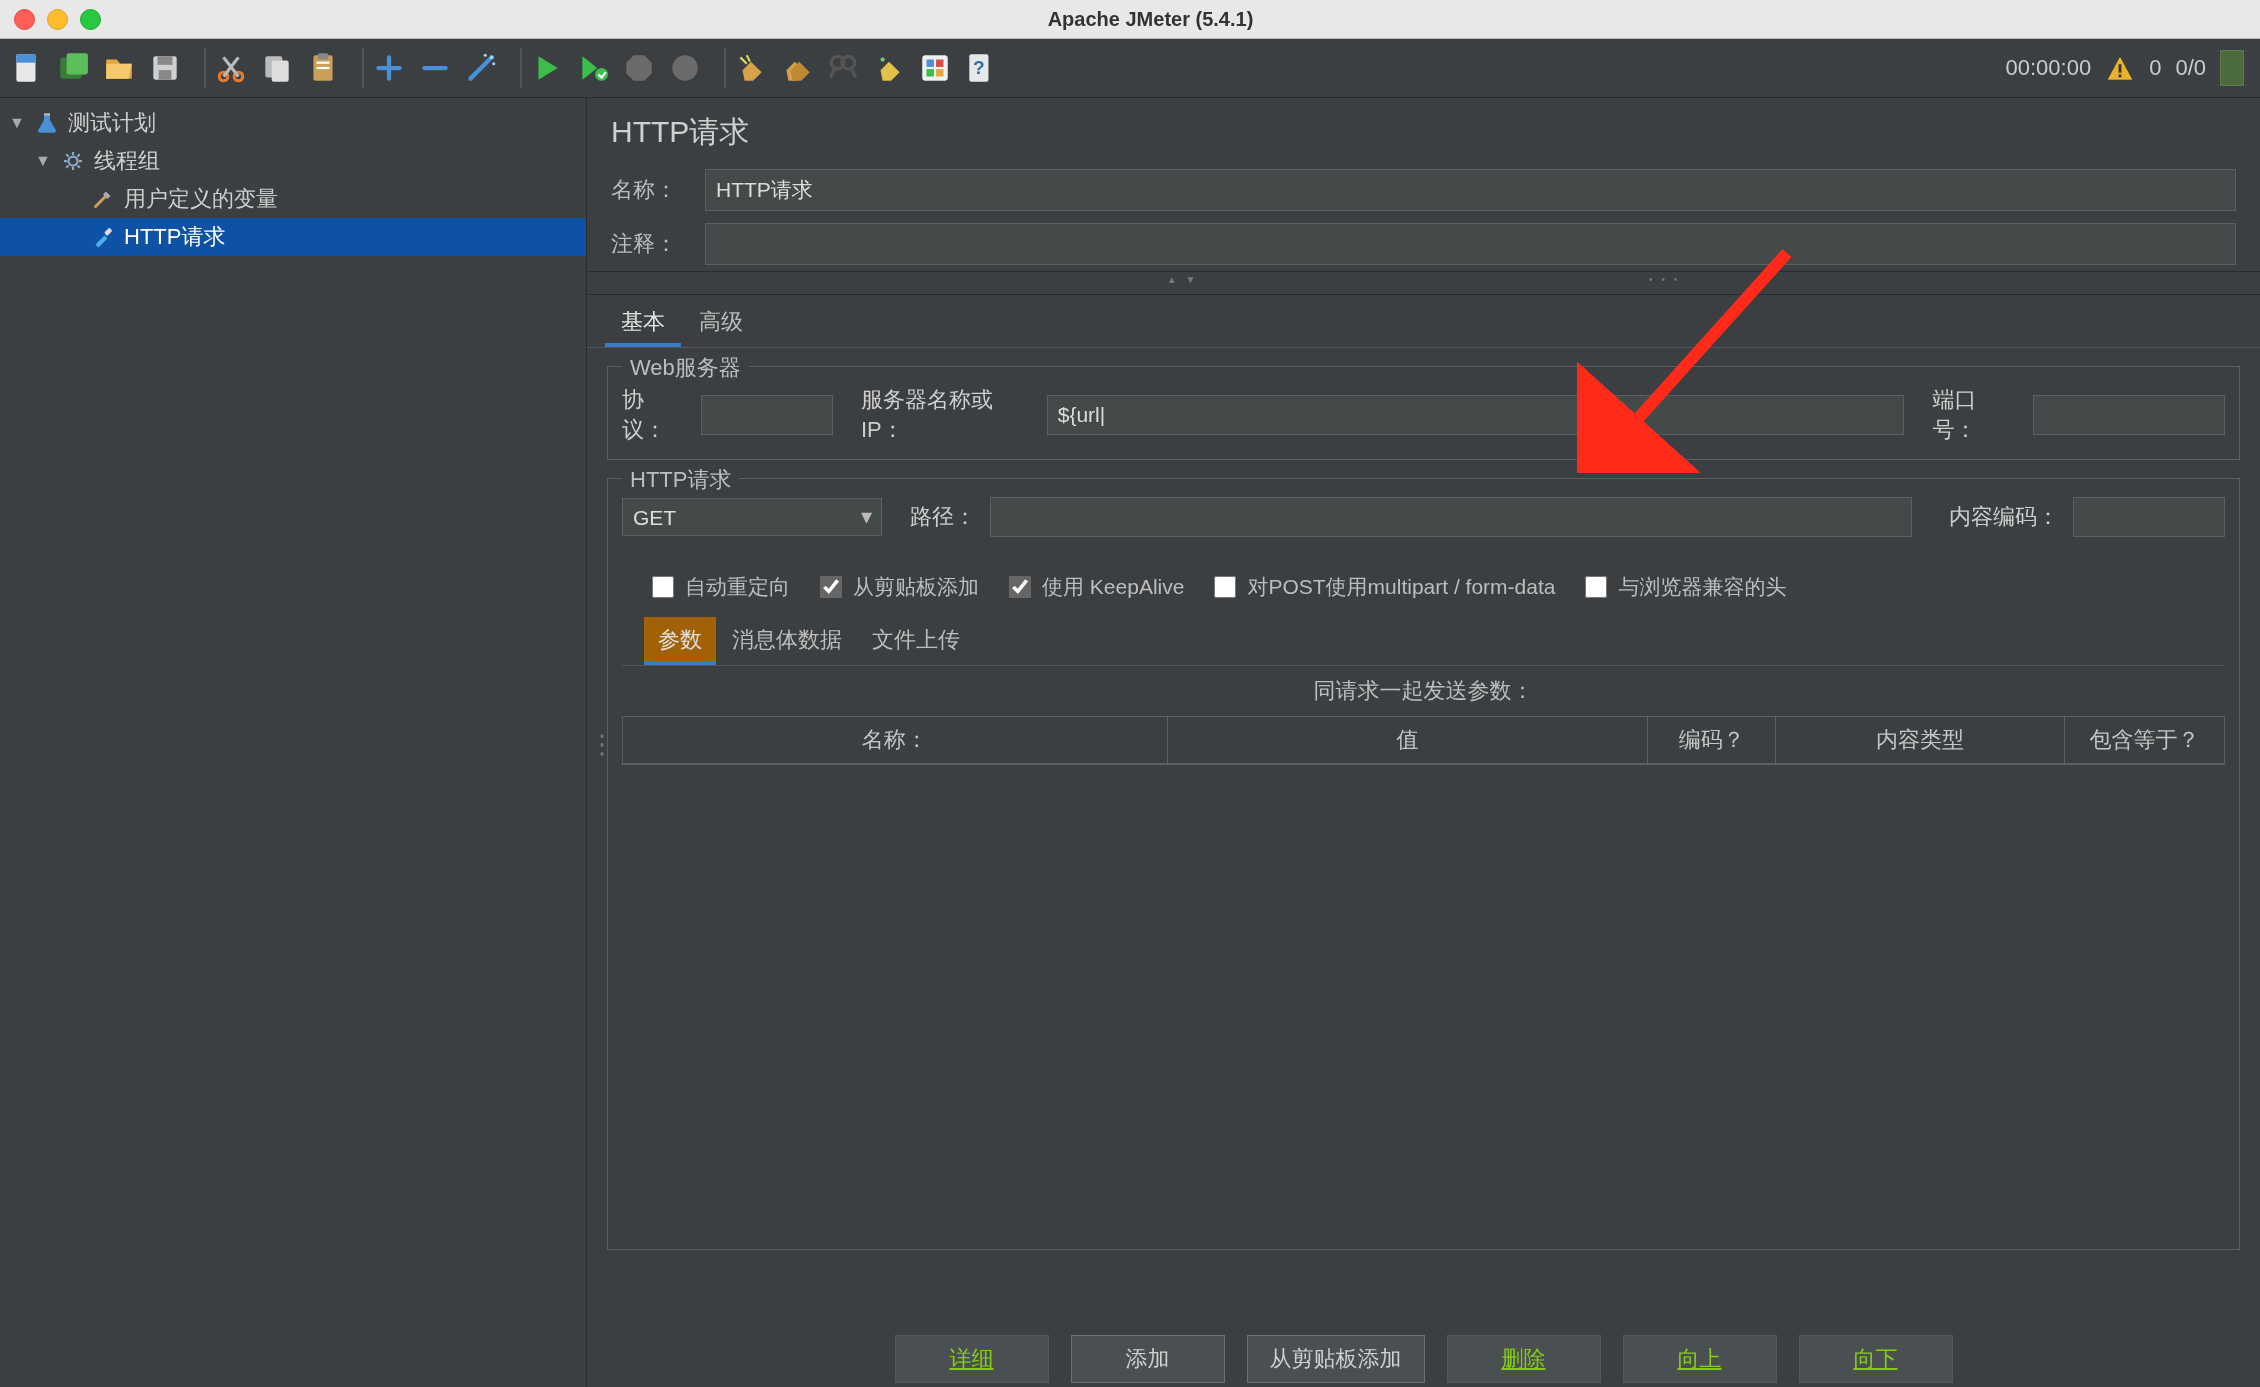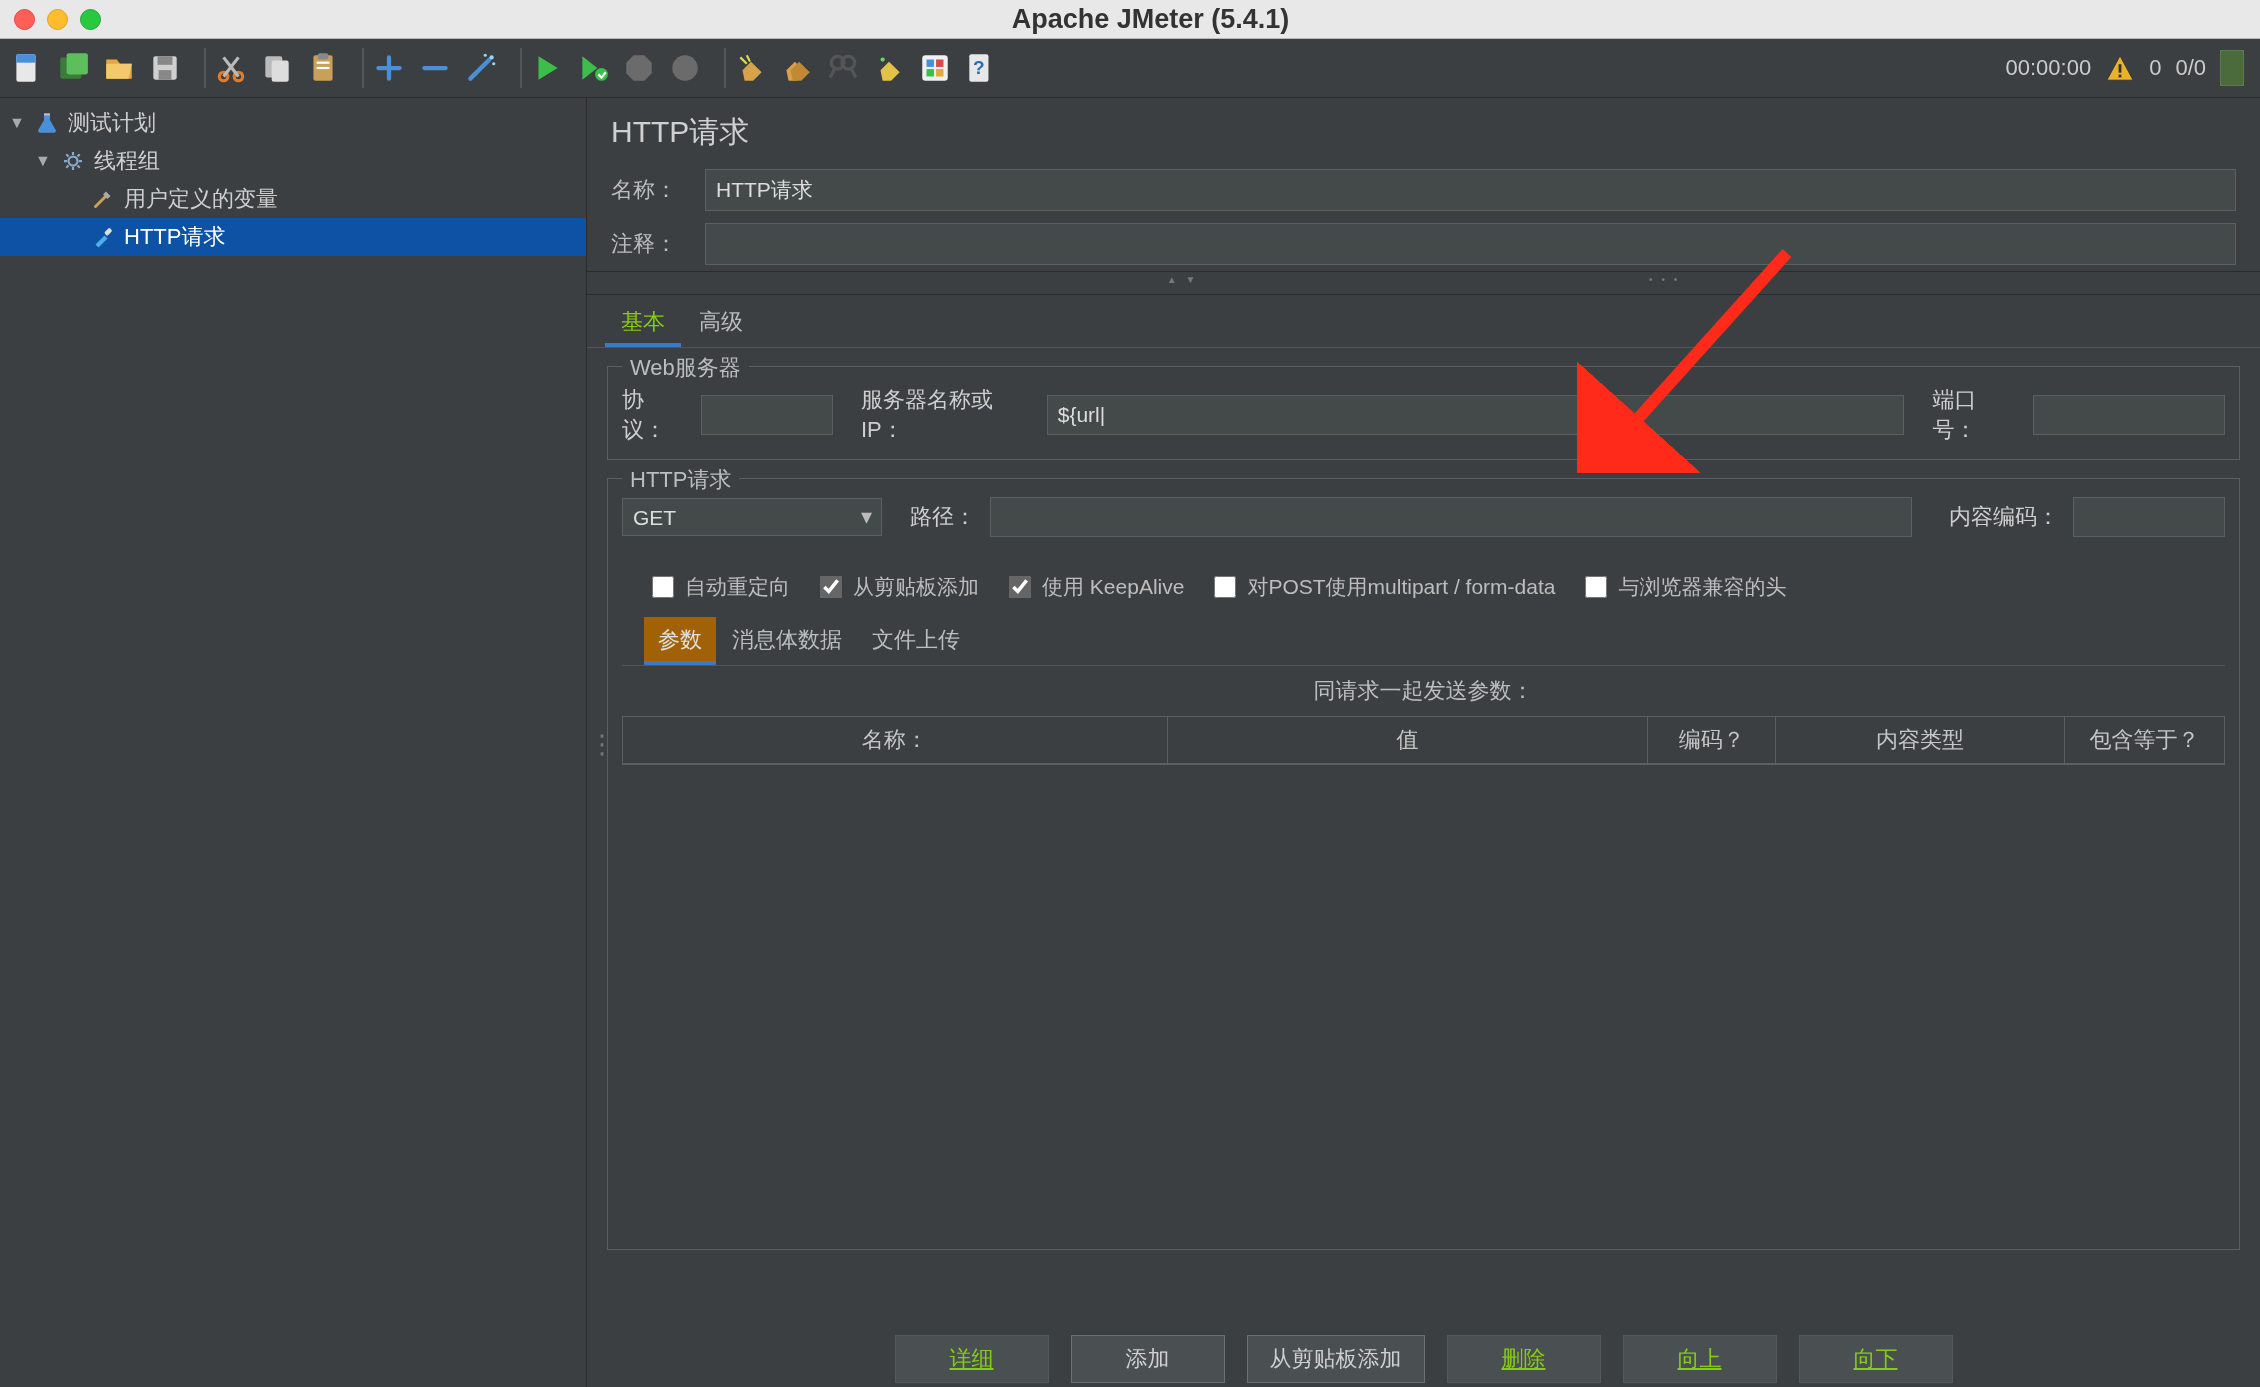--- a/index.html
+++ b/index.html
@@ -24,21 +24,21 @@
   }
   .traffic-lights { display: flex; gap: 12px; margin-left: 14px; }
   .tl { width: 19px; height: 19px; border-radius: 50%; }
   .tl.red { background: #ff5f57; border: 1px solid #e1483f; }
   .tl.yellow { background: #ffbd2e; border: 1px solid #e0a022; }
   .tl.green { background: #28c840; border: 1px solid #1fa633; }
   .titlebar-title {
     flex: 1;
     text-align: center;
     color: #333;
-    font-size: 27px;
+    font-size: 20px;
     font-weight: 600;
     margin-left: -60px;
   }
   
   .toolbar {
     height: 58px;
     background: #3c3f41;
     border-bottom: 1px solid #2b2b2b;
     display: flex;
     align-items: center;
@@ -137,21 +137,21 @@
     display: flex;
     padding: 4px 18px 0 18px;
     gap: 2px;
     border-bottom: 1px solid #555;
   }
   .tab {
     padding: 8px 16px 6px 16px;
     color: #bdbdbd;
     border-bottom: 4px solid transparent;
   }
-  .tab.active { border-bottom-color: #3a7bc8; color:#84cc16;}
+  .tab.active { border-bottom-color: #3a7bc8; color:#e5e5e5;}
 
   .fieldset {
     margin: 18px 20px 8px 20px;
     border: 1px solid #5a5f60;
     padding: 18px 14px 14px 14px;
     position: relative;
   }
   .fieldset-legend {
     position: absolute;
     top: -14px;

